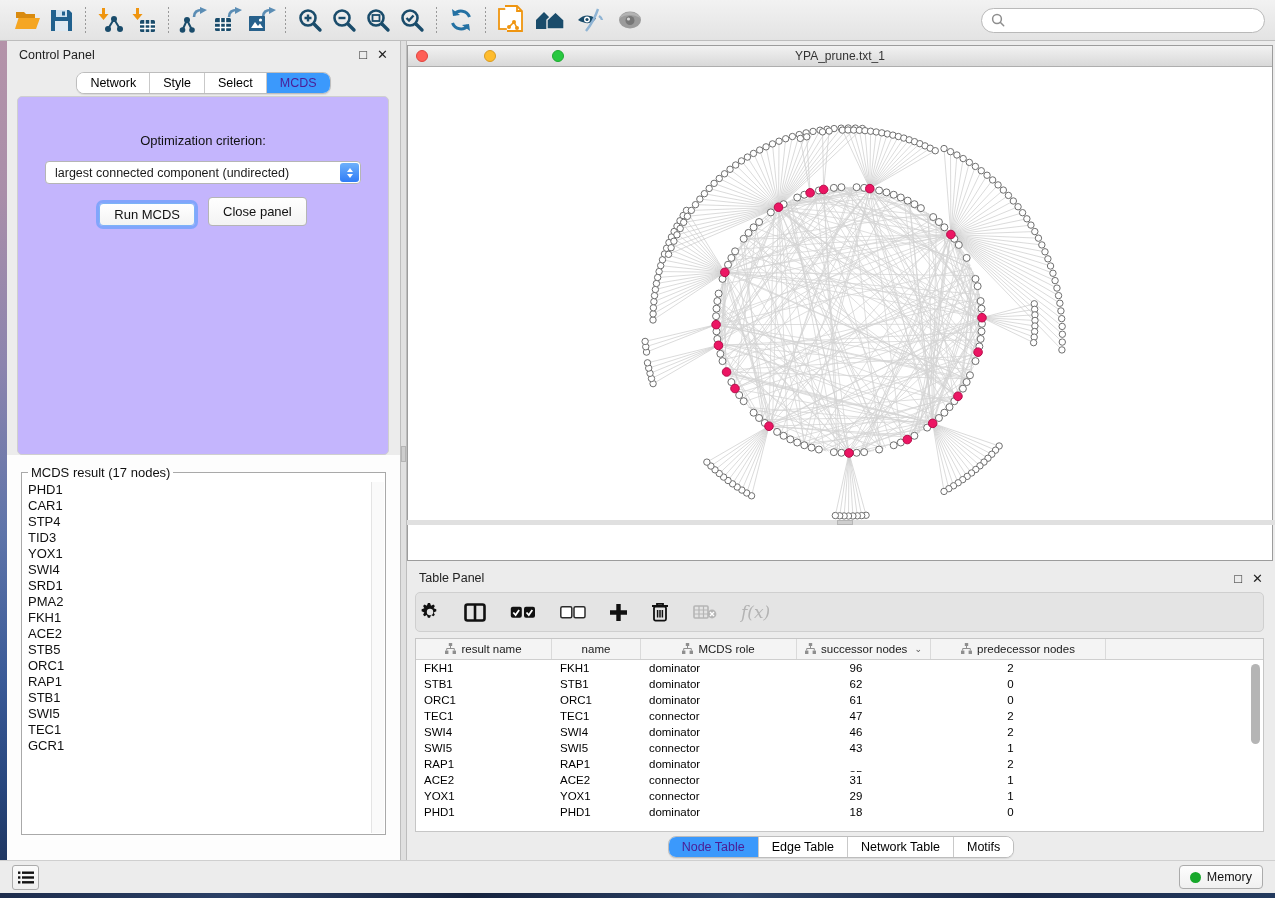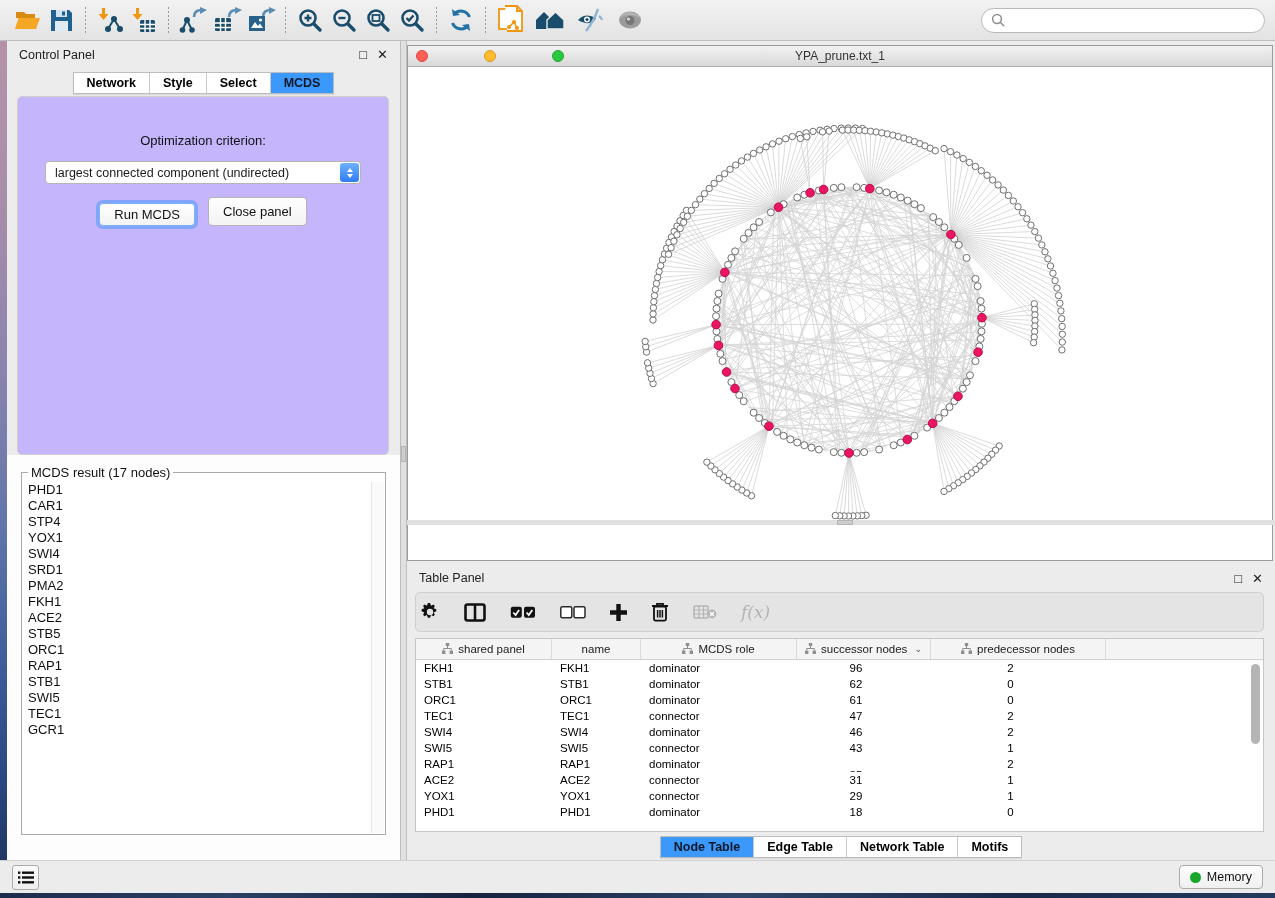--- a/index.html
+++ b/index.html
@@ -25,25 +25,25 @@
     border-radius:13px; display:flex; align-items:center; padding:0 9px; }
   #search-box input { border:none; outline:none; flex:1; font-size:12px; background:transparent; font-family:inherit; }
 
   
   #control-panel { position:absolute; left:7px; top:41px; width:393px; height:819px; background:#ececec; }
   .panel-title-row { height:27px; display:flex; align-items:center; padding:0 12px; }
   .panel-title { font-size:12.5px; color:#222; }
   .panel-winbtns { margin-left:auto; display:flex; gap:10px; align-items:center; }
   .winbtn { font-size:13px; color:#222; line-height:1; cursor:default; }
   #ctl-tabs { position:absolute; left:0; right:0; top:31px; display:flex; justify-content:center; z-index:2; }
-  .segmented { display:flex; border:1px solid #bdbdbd; border-radius:0; overflow:hidden; background:#fff;
-    box-shadow:0 1px 1px rgba(0,0,0,.08);font-weight:bold; }
+  .segmented { display:flex; border:1px solid #bdbdbd; border-radius:8px; overflow:hidden; background:#fff;
+    box-shadow:0 1px 1px rgba(0,0,0,.08); }
   .seg { padding:3px 13px; font-size:12.5px; background:#fff; color:#000; border-right:1px solid #c9c9c9; }
   .seg:last-child { border-right:none; }
-  .seg.sel { background:#3b99fc; color:#0f172a; }
+  .seg.sel { background:#3b99fc; color:#4c1d95; }
   #mcds-card { position:absolute; left:10px; top:55px; width:372px; height:359px; background:#c4b5fd;
     border:1px solid #cfcfcf; border-radius:5px; padding-top:36px; }
   #opt-label { text-align:center; font-size:13px; color:#111; }
   #opt-select { margin:13px auto 0; width:316px; height:23px; background:#fff; border:1px solid #b5b5b5;
     border-radius:4px; display:flex; align-items:center; padding-left:9px; font-size:12.5px; position:relative; }
   #opt-stepper { position:absolute; right:1px; top:1px; width:19px; height:19px; border-radius:3px;
     background:linear-gradient(#6eb1fb,#2f7cf6); display:flex; flex-direction:column; align-items:center; justify-content:center; gap:2px; }
   .tri-up { width:0; height:0; border-left:3.5px solid transparent; border-right:3.5px solid transparent; border-bottom:4px solid #fff; }
   .tri-dn { width:0; height:0; border-left:3.5px solid transparent; border-right:3.5px solid transparent; border-top:4px solid #fff; }
   #btn-row { display:flex; justify-content:center; gap:13px; margin-top:13px; }
@@ -288,20 +288,21 @@
       <button class="push-btn">Close panel</button>
     </div>
   </div>
   <div id="cp-lower">
     <fieldset id="mcds-result">
       <legend>MCDS result (17 nodes)</legend>
       <div id="mcds-list">
           <div class="list-item">PHD1</div>
           <div class="list-item">CAR1</div>
           <div class="list-item">STP4</div>
+          <div class="list-item">TID3</div>
           <div class="list-item">YOX1</div>
           <div class="list-item">SWI4</div>
           <div class="list-item">SRD1</div>
           <div class="list-item">PMA2</div>
           <div class="list-item">FKH1</div>
           <div class="list-item">ACE2</div>
           <div class="list-item">STB5</div>
           <div class="list-item">ORC1</div>
           <div class="list-item">RAP1</div>
           <div class="list-item">STB1</div>
@@ -1111,21 +1112,21 @@
     <div id="thead">
         <div class="th" style="width: 136px;">
           <span><svg width="11" height="11" viewBox="0 0 11 11">
               <g fill="#8f8f8f">
                 <rect x="3.8" y="0" width="3.4" height="3"></rect>
                 <rect x="0" y="7.6" width="3.4" height="3.4"></rect>
                 <rect x="7.6" y="7.6" width="3.4" height="3.4"></rect>
               </g>
               <path stroke="#8f8f8f" fill="none" d="M5.5 3v2.5M1.7 7.6V5.5h7.6v2.1"></path>
             </svg></span>
-          <span>shared panel</span>
+          <span>result name</span>
         </div>
         <div class="th" style="width: 89px;">
           <span>name</span>
         </div>
         <div class="th" style="width: 156px;">
           <span><svg width="11" height="11" viewBox="0 0 11 11">
               <g fill="#8f8f8f">
                 <rect x="3.8" y="0" width="3.4" height="3"></rect>
                 <rect x="0" y="7.6" width="3.4" height="3.4"></rect>
                 <rect x="7.6" y="7.6" width="3.4" height="3.4"></rect>

